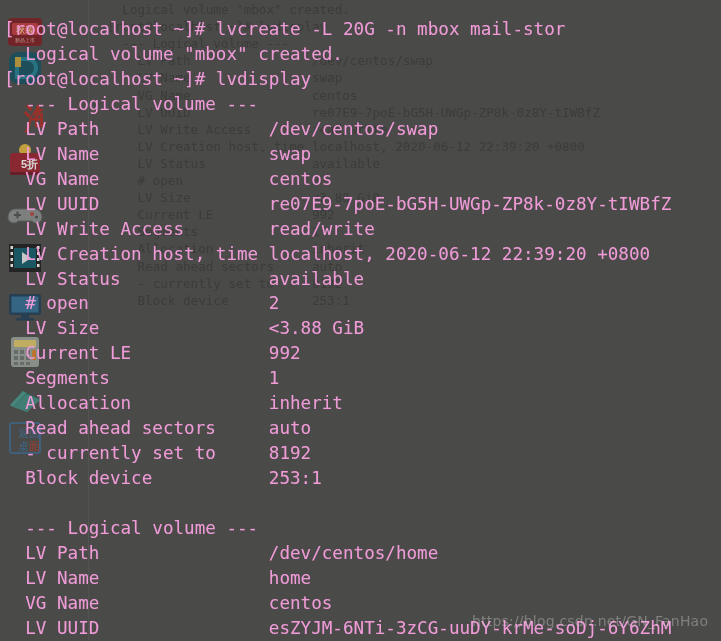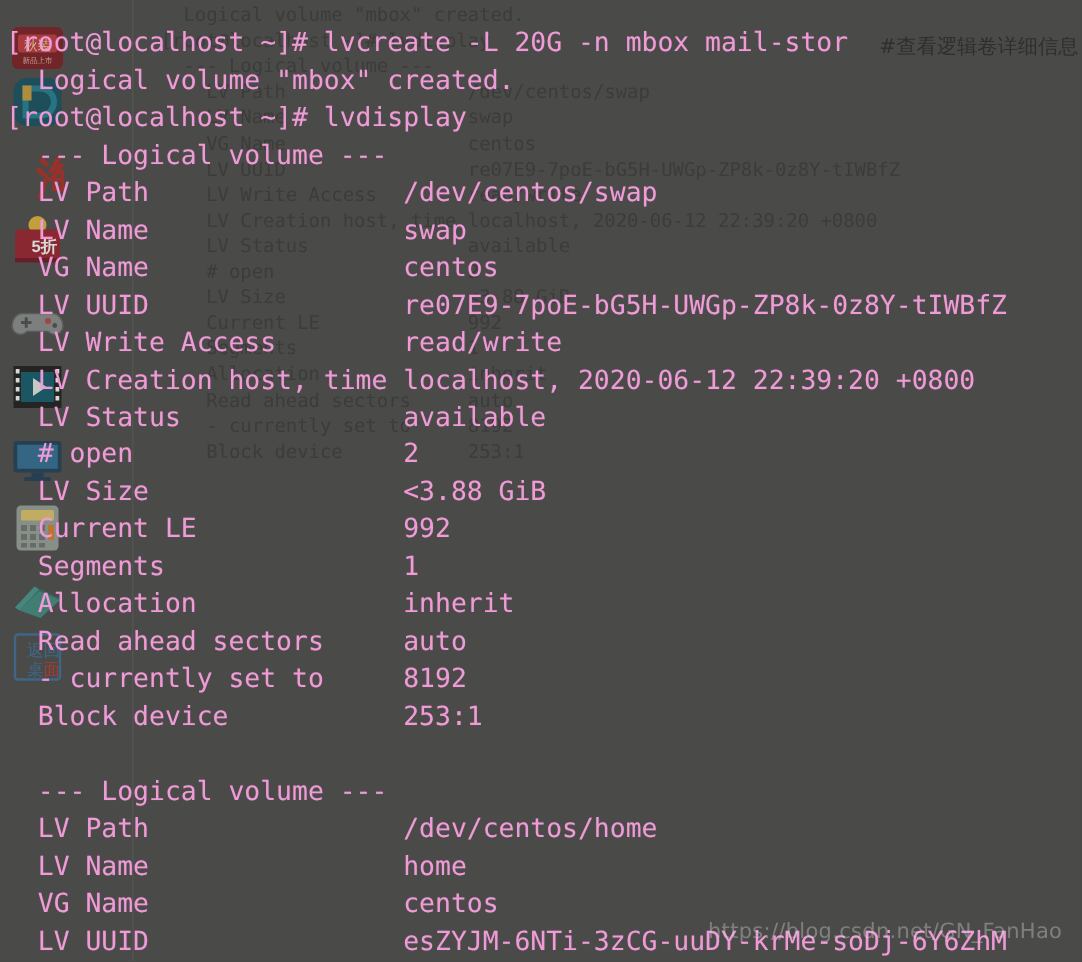--- a/index.html
+++ b/index.html
@@ -203,17 +203,16 @@
           <text x="11" y="30" font-size="11" fill="#3b6f9b" font-family="sans-serif">桌</text>
           <text x="22" y="30" font-size="11" fill="#c0392b" font-family="sans-serif">面</text>
         </svg>
       </div>
     </div>
 
   <div class="layer ghost" id="ghost-layer"><div class="ln" style="top: 1px; left: 92px;">    Logical volume "mbox" created.</div><div class="ln" style="top: 18.1px; left: 92px;">  [root@localhost ~]# lvdisplay</div><div class="ln" style="top: 35.2px; left: 92px;">    --- Logical volume ---</div><div class="ln" style="top: 52.3px; left: 92px;">      LV Path                /dev/centos/swap</div><div class="ln" style="top: 69.4px; left: 92px;">      LV Name                swap</div><div class="ln" style="top: 86.5px; left: 92px;">      VG Name                centos</div><div class="ln" style="top: 103.6px; left: 92px;">      LV UUID                re07E9-7poE-bG5H-UWGp-ZP8k-0z8Y-tIWBfZ</div><div class="ln" style="top: 120.7px; left: 92px;">      LV Write Access        read/write</div><div class="ln" style="top: 137.8px; left: 92px;">      LV Creation host, time localhost, 2020-06-12 22:39:20 +0800</div><div class="ln" style="top: 154.9px; left: 92px;">      LV Status              available</div><div class="ln" style="top: 172px; left: 92px;">      # open                 2</div><div class="ln" style="top: 189.1px; left: 92px;">      LV Size                &lt;3.88 GiB</div><div class="ln" style="top: 206.2px; left: 92px;">      Current LE             992</div><div class="ln" style="top: 223.3px; left: 92px;">      Segments               1</div><div class="ln" style="top: 240.4px; left: 92px;">      Allocation             inherit</div><div class="ln" style="top: 257.5px; left: 92px;">      Read ahead sectors     auto</div><div class="ln" style="top: 274.6px; left: 92px;">      - currently set to     8192</div><div class="ln" style="top: 291.7px; left: 92px;">      Block device           253:1</div></div>
 
   <div class="layer fore" id="fore-layer"><div class="ln" style="top: 17px; left: 4px;">[root@localhost ~]# lvcreate -L 20G -n mbox mail-stor</div><div class="ln" style="top: 41.95px; left: 4px;">  Logical volume "mbox" created.</div><div class="ln" style="top: 66.9px; left: 4px;">[root@localhost ~]# lvdisplay</div><div class="ln" style="top: 91.85px; left: 4px;">  --- Logical volume ---</div><div class="ln" style="top: 116.8px; left: 4px;">  LV Path                /dev/centos/swap</div><div class="ln" style="top: 141.75px; left: 4px;">  LV Name                swap</div><div class="ln" style="top: 166.7px; left: 4px;">  VG Name                centos</div><div class="ln" style="top: 191.65px; left: 4px;">  LV UUID                re07E9-7poE-bG5H-UWGp-ZP8k-0z8Y-tIWBfZ</div><div class="ln" style="top: 216.6px; left: 4px;">  LV Write Access        read/write</div><div class="ln" style="top: 241.55px; left: 4px;">  LV Creation host, time localhost, 2020-06-12 22:39:20 +0800</div><div class="ln" style="top: 266.5px; left: 4px;">  LV Status              available</div><div class="ln" style="top: 291.45px; left: 4px;">  # open                 2</div><div class="ln" style="top: 316.4px; left: 4px;">  LV Size                &lt;3.88 GiB</div><div class="ln" style="top: 341.35px; left: 4px;">  Current LE             992</div><div class="ln" style="top: 366.3px; left: 4px;">  Segments               1</div><div class="ln" style="top: 391.25px; left: 4px;">  Allocation             inherit</div><div class="ln" style="top: 416.2px; left: 4px;">  Read ahead sectors     auto</div><div class="ln" style="top: 441.15px; left: 4px;">  - currently set to     8192</div><div class="ln" style="top: 466.1px; left: 4px;">  Block device           253:1</div><div class="ln" style="top: 491.05px; left: 4px;"></div><div class="ln" style="top: 516px; left: 4px;">  --- Logical volume ---</div><div class="ln" style="top: 540.95px; left: 4px;">  LV Path                /dev/centos/home</div><div class="ln" style="top: 565.9px; left: 4px;">  LV Name                home</div><div class="ln" style="top: 590.85px; left: 4px;">  VG Name                centos</div><div class="ln" style="top: 615.8px; left: 4px;">  LV UUID                esZYJM-6NTi-3zCG-uuDY-krMe-soDj-6Y6ZhM</div><div class="ln" style="top: 640.75px; left: 4px;">  LV Write Access        read/write</div></div>
 
-  <div class="annot">#查看逻辑卷详细信息</div>
 
   <div class="watermark">https://blog.csdn.net/GN_FanHao</div>
 
 </div>
 
 </body></html>

